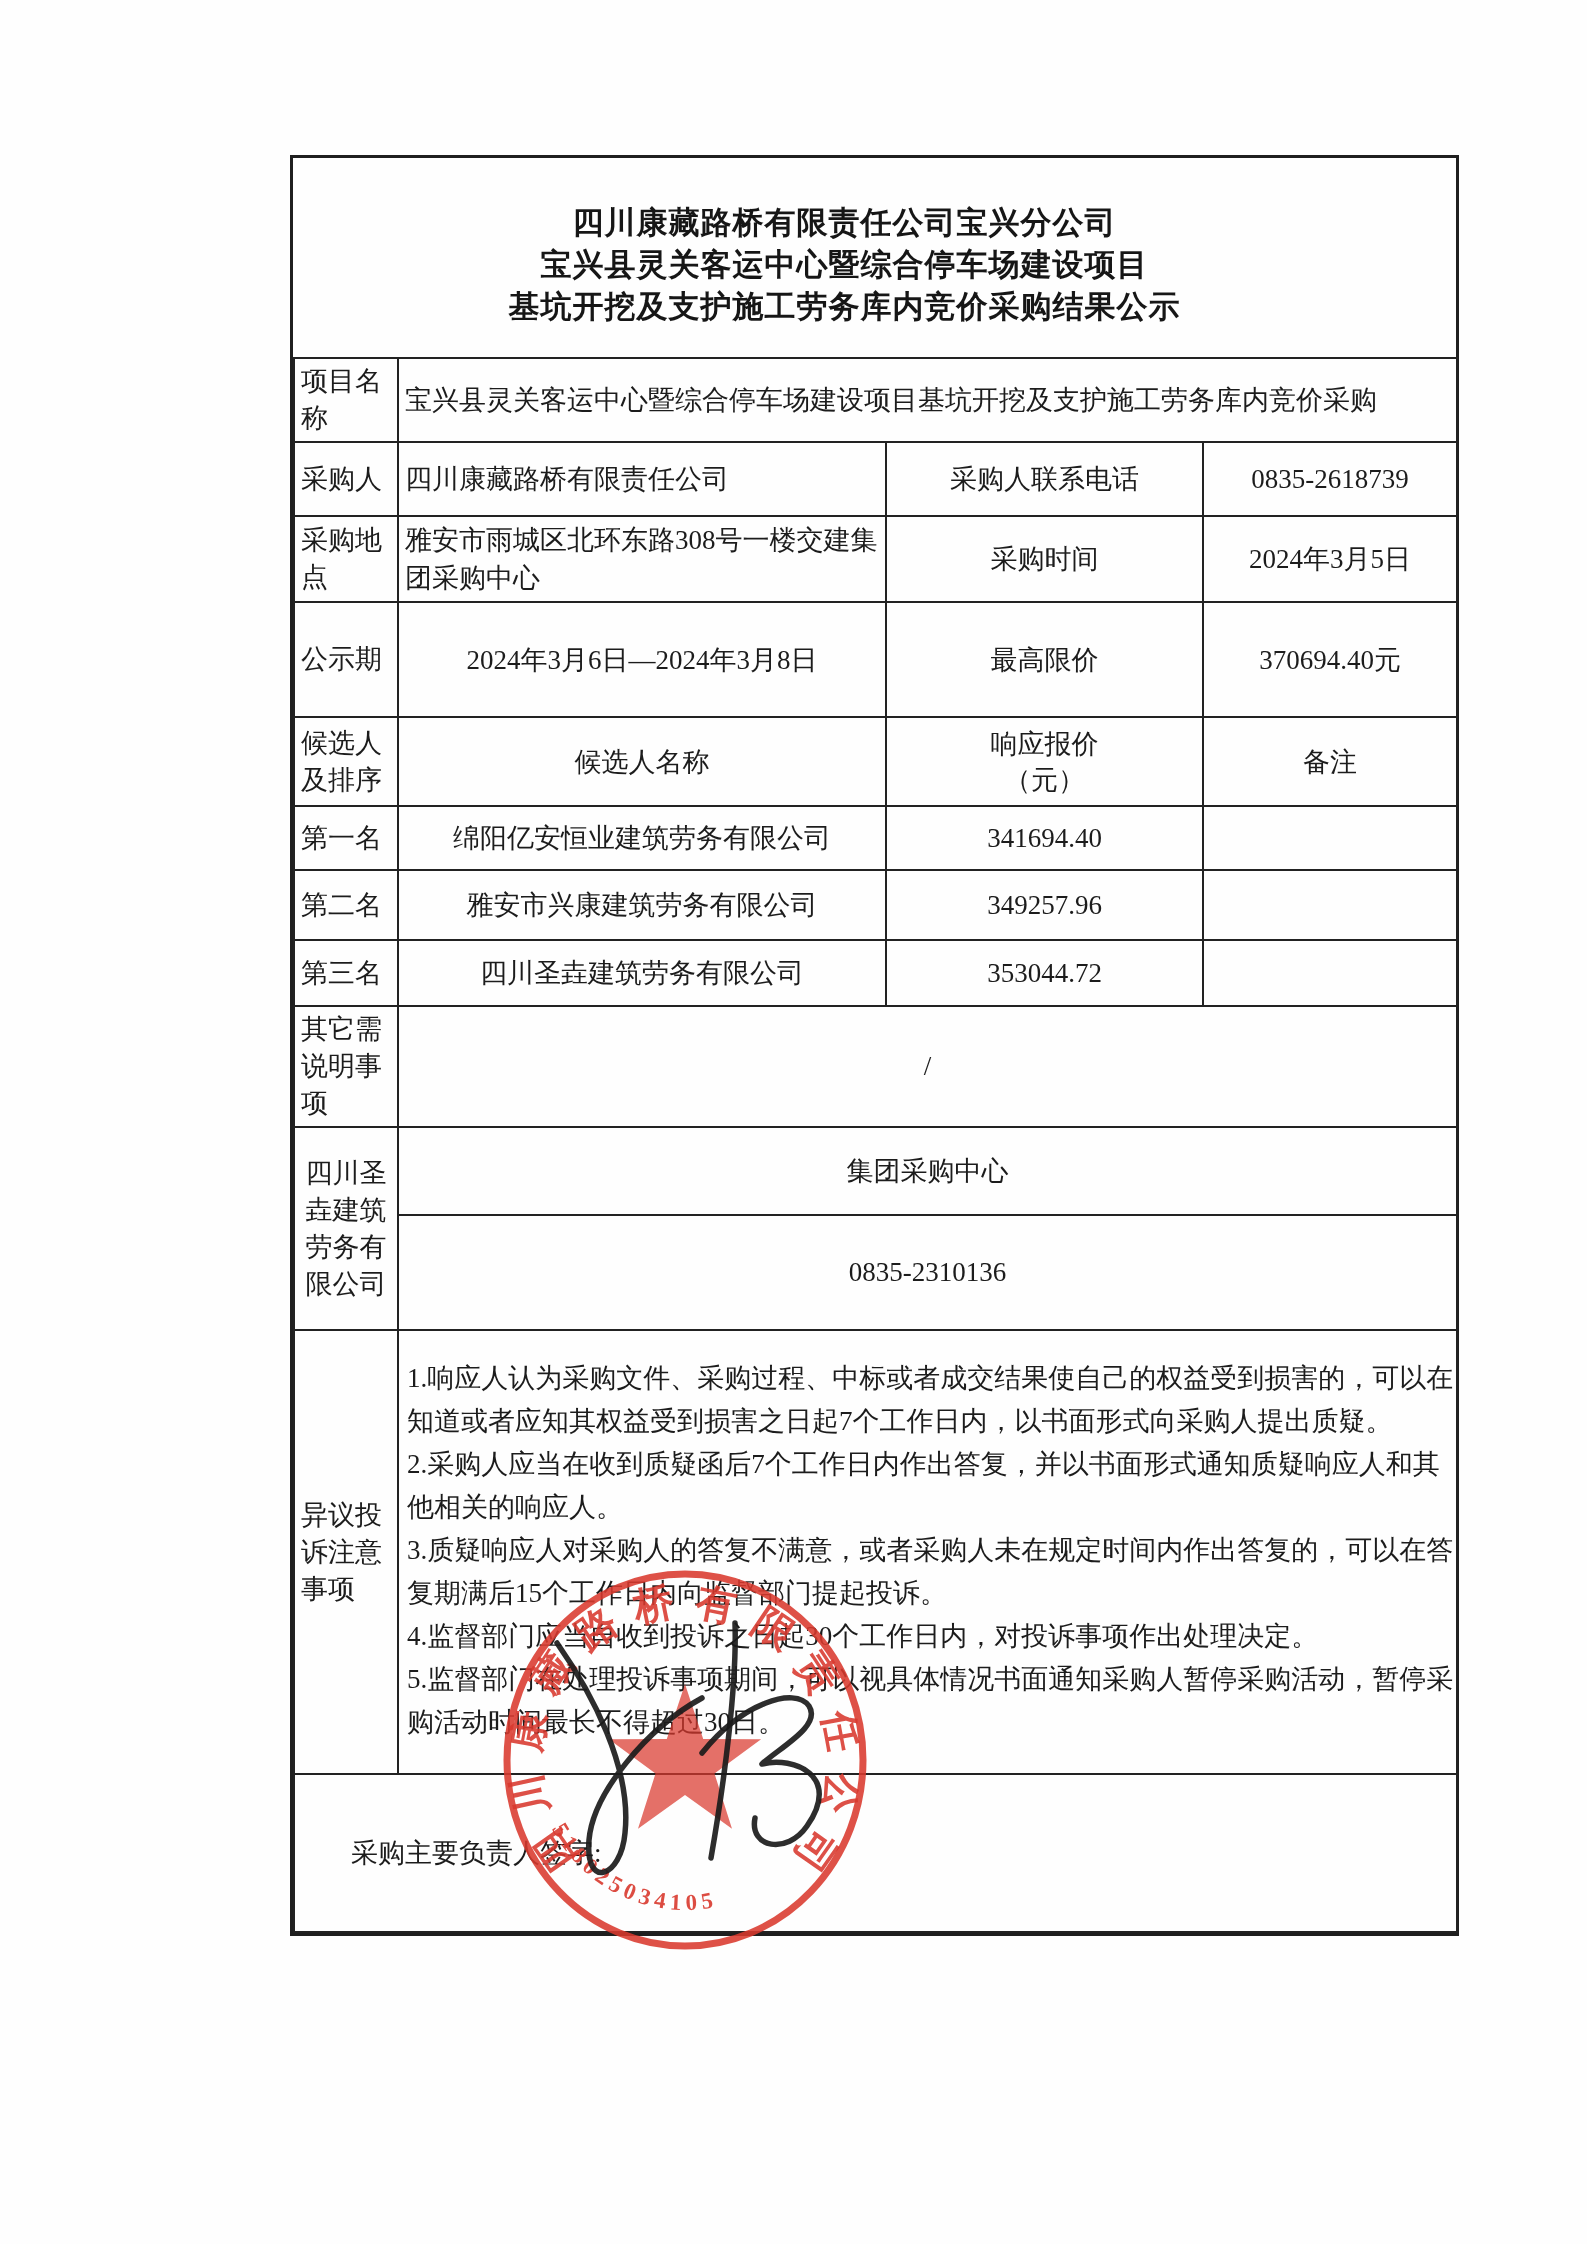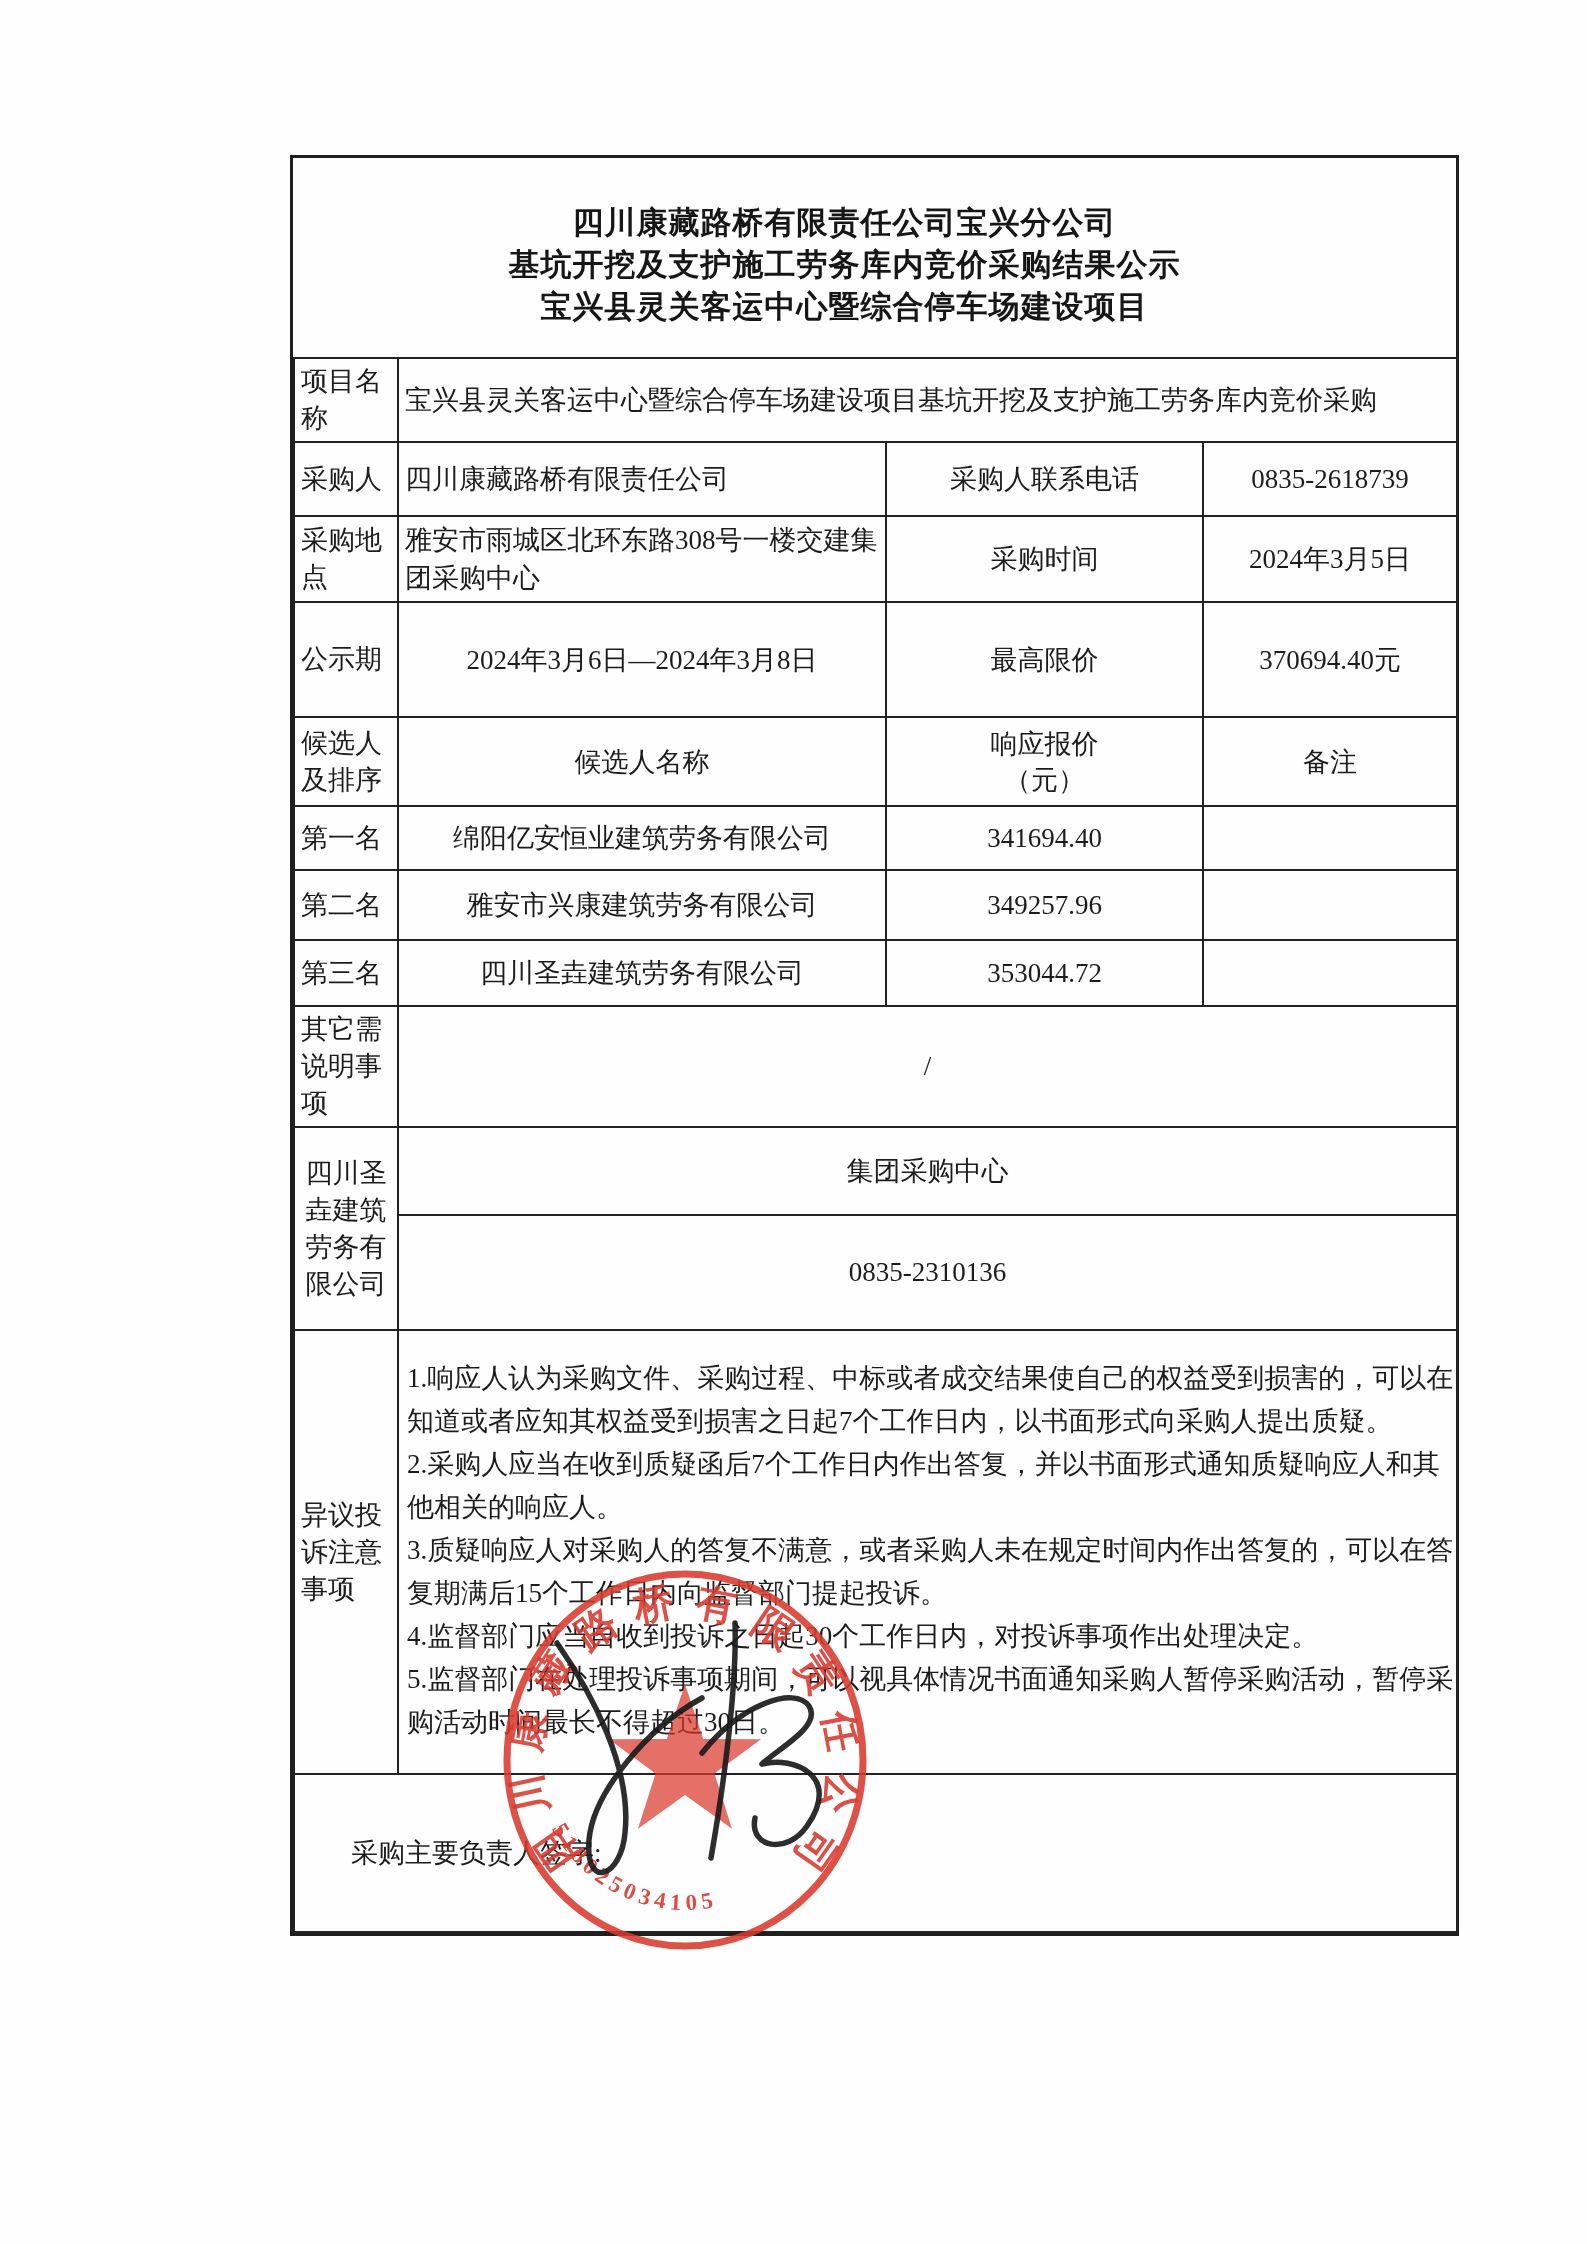--- a/index.html
+++ b/index.html
@@ -108,22 +108,22 @@
 </style>
 </head>
 <body>
 
 <div class="page">
 
   <div class="sheet">
 
     <div class="title-block">
       <div>四川康藏路桥有限责任公司宝兴分公司</div>
+      <div>宝兴县灵关客运中心暨综合停车场建设项目</div>
       <div>基坑开挖及支护施工劳务库内竞价采购结果公示</div>
-      <div>宝兴县灵关客运中心暨综合停车场建设项目</div>
     </div>
 
     <table class="grid">
       <colgroup>
         <col style="width:104px">
         <col style="width:488px">
         <col style="width:317px">
         <col style="width:254px">
       </colgroup>
       <tbody>

